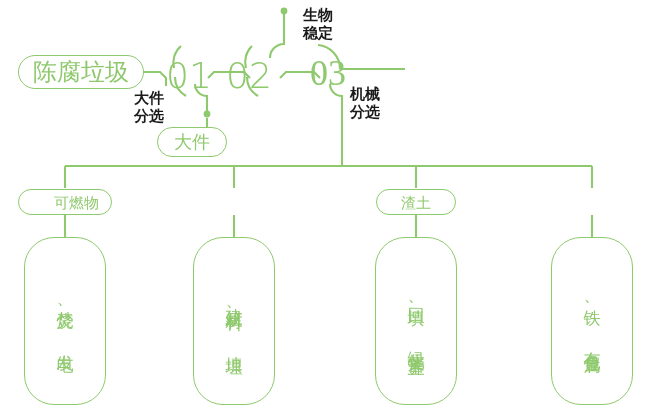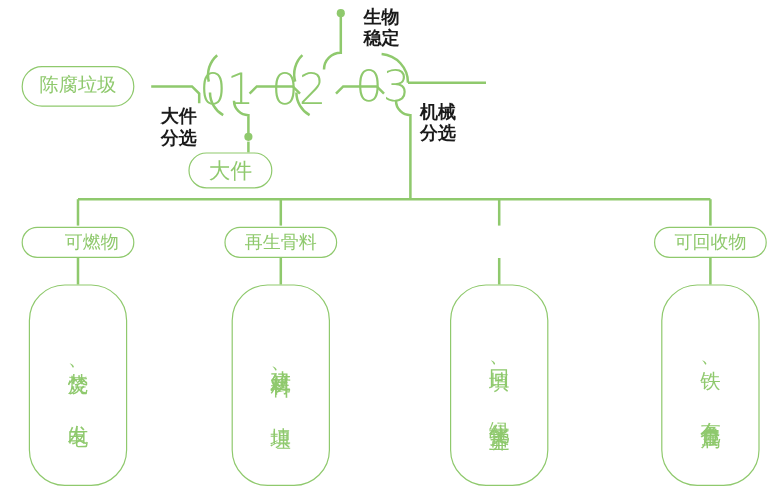--- a/index.html
+++ b/index.html
@@ -10,21 +10,21 @@
   #stage{position:absolute;inset:0;width:648px;height:416px;}
   svg#wires{position:absolute;left:0;top:0;width:648px;height:416px;}
 
   .node{position:absolute;box-sizing:border-box;display:flex;align-items:center;justify-content:center;}
 
   
   .pill{
     border:1.6px solid #8fc96d;border-radius:999px;background:#fff;
     color:#8fc96d;white-space:nowrap;line-height:1;
   }
-  .pill-lg{font-size:16px;padding:0 14px;height:34px;}
+  .pill-lg{font-size:24px;padding:0 14px;height:34px;}
   .pill-md{font-size:18px;padding:0 16px;height:30px;}
   .pill-sm{font-size:15px;padding:0 12px;height:26px;}
 
   
   .vbox{
     border:1.6px solid #8fc96d;border-radius:30px;background:#fff;
     color:#8fc96d;font-size:17px;letter-spacing:2px;
     writing-mode:vertical-rl;text-orientation:upright;
     display:flex;align-items:center;justify-content:center;
     padding:14px 0;box-sizing:border-box;
@@ -88,41 +88,38 @@
       <path d="M592,215 L592,237"></path>
     </g>
   </svg>
 
   <div class="node pill pill-lg" style="left:18px;top:55px;">
     <span>陈腐垃圾</span>
   </div>
 
   <div class="step" style="left:166px;top:58px;">01</div>
   <div class="step" style="left:226px;top:58px;">02</div>
-  <div class="step" style="left:296px;top:55px;">03</div>
+  <div class="step" style="left:310px;top:55px;font-family:Liberation Serif, serif;">03</div>
 
   <div class="caption" style="left:134px;top:89px;">大件
 分选</div>
   <div class="caption" style="left:303px;top:6px;">生物
 稳定</div>
   <div class="caption" style="left:350px;top:85px;">机械
 分选</div>
 
   <div class="node pill pill-md" style="left:157px;top:127px;">
     <span>大件</span>
   </div>
 
   <div class="node pill pill-sm" style="left:18px;top:189px;width:94px;justify-content:flex-end;">
     <span>可燃物</span>
   </div>
-  <div class="node pill pill-sm" style="left:187px;top:189px;width:94px;">
-    <span>再生骨料</span>
-  </div>
-  <div class="node pill pill-sm" style="left:545px;top:189px;width:94px;">
-    <span>可回收物</span>
+  <div class="node pill pill-sm" style="left:376px;top:189px;width:80px;">
+    <span>渣土</span>
   </div>
 
   <div class="node vbox" style="left:24px;top:237px;width:82px;height:168px;">
     <span>焚烧、 发电</span>
   </div>
   <div class="node vbox" style="left:193px;top:237px;width:82px;height:168px;">
     <span>建筑材料、 填埋</span>
   </div>
   <div class="node vbox" style="left:375px;top:237px;width:82px;height:168px;">
     <span>回填、 绿化营养土</span>

